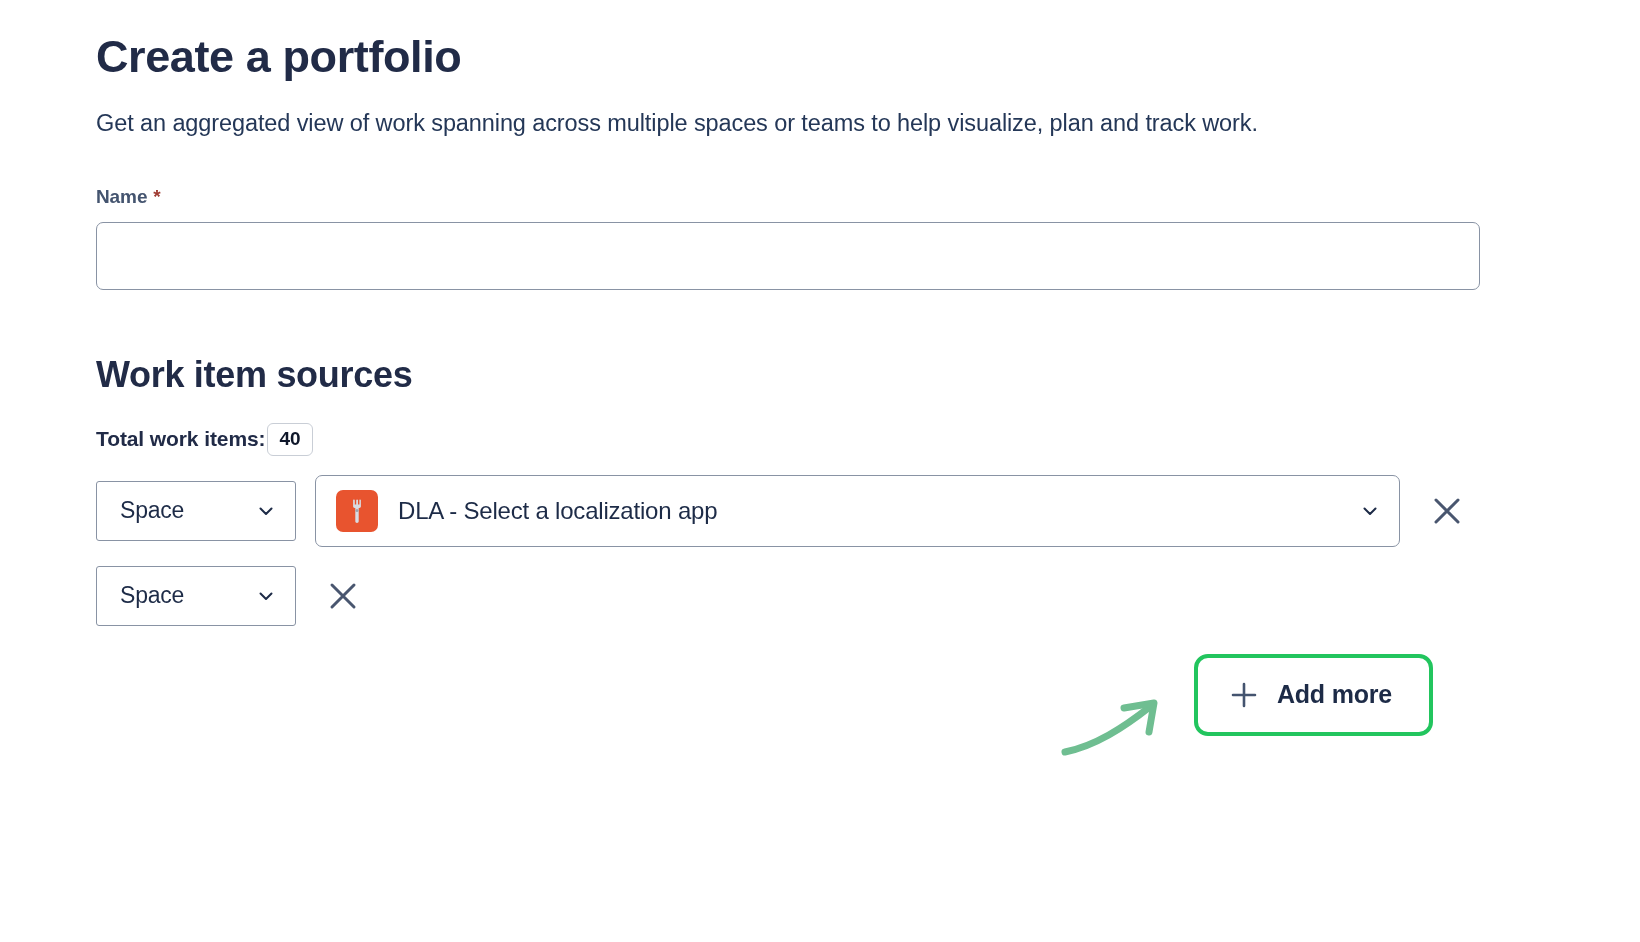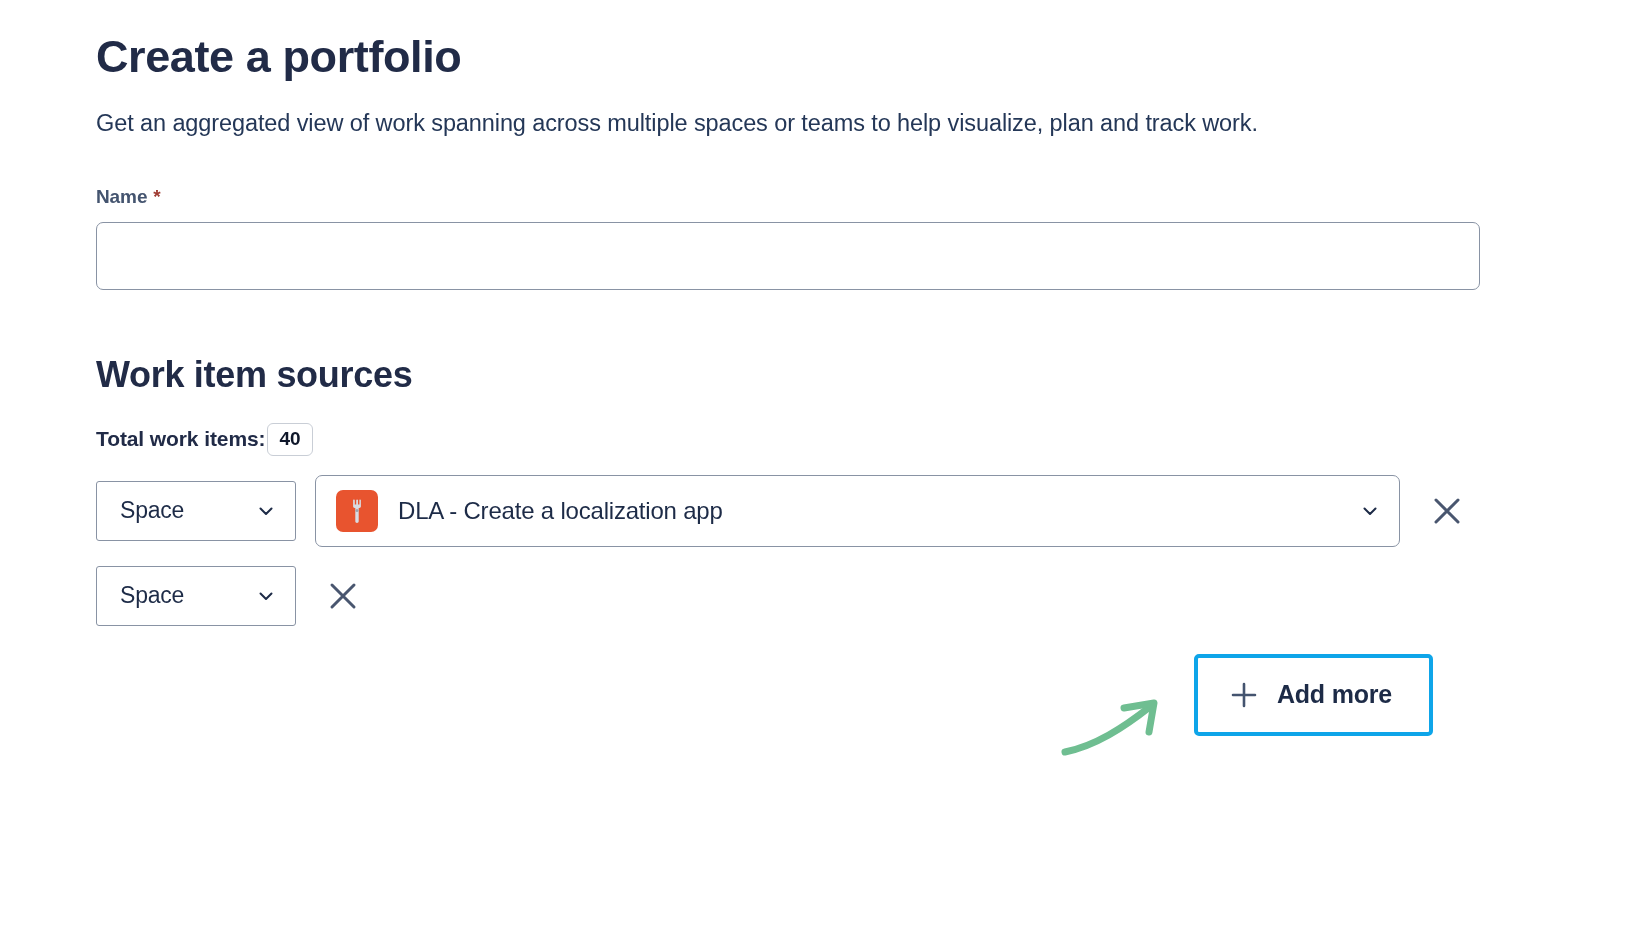--- a/index.html
+++ b/index.html
@@ -201,22 +201,22 @@
   
   .addmore-wrap {
     position: relative;
     height: 140px;
     margin-top: 22px;
   }
   .highlight-box {
     position: absolute;
     right: 133px;
     top: 6px;
-    border: 4px solid #0ea5e9;
-    border-radius: 5px;
+    border: 4px solid #22c55e;
+    border-radius: 14px;
     padding: 3px;
   }
   .add-more-btn {
     background: #ffffff;
     border: none;
     display: flex;
     align-items: center;
     gap: 18px;
     padding: 19px 34px 19px 28px;
     cursor: pointer;
@@ -273,21 +273,21 @@
           </svg>
         </span>
       </div>
       <div class="project-select">
         <span class="project-icon" style="background:#E8542F;">
           <svg width="30" height="30" viewBox="0 0 30 30" fill="none">
             <path d="M11.1 4.2v6.1c0 .9.7 1.6 1.6 1.6h.6v13.4c0 .9.8 1.7 1.7 1.7s1.7-.8 1.7-1.7V11.9h.6c.9 0 1.6-.7 1.6-1.6V4.2c0-.6-.6-1-1.1-.7-.3.2-.4.5-.4.8v4.1h-1.4V4.3c0-.5-.4-.9-.9-.9s-.9.4-.9.9v4.1h-1.4V4.3c0-.6-.6-1-1.1-.7-.3.2-.6.4-.6.6z" fill="#D8DCE3"></path>
             <circle cx="15" cy="14.4" r="1.5" fill="#9AA3AE"></circle>
           </svg>
         </span>
-        <span class="project-name">DLA - Create a localization app</span>
+        <span class="project-name">DLA - Select a localization app</span>
         <span class="chev">
           <svg width="20" height="20" viewBox="0 0 20 20" fill="none">
             <path d="M4.5 7.5L10 13L15.5 7.5" stroke="#1D2B47" stroke-width="2" stroke-linecap="round" stroke-linejoin="round"></path>
           </svg>
         </span>
       </div>
       <button class="remove-btn">
         <span>
           <svg width="34" height="34" viewBox="0 0 34 34" fill="none">
             <path d="M6 6L28 28M28 6L6 28" stroke="#49566F" stroke-width="3" stroke-linecap="round"></path>

